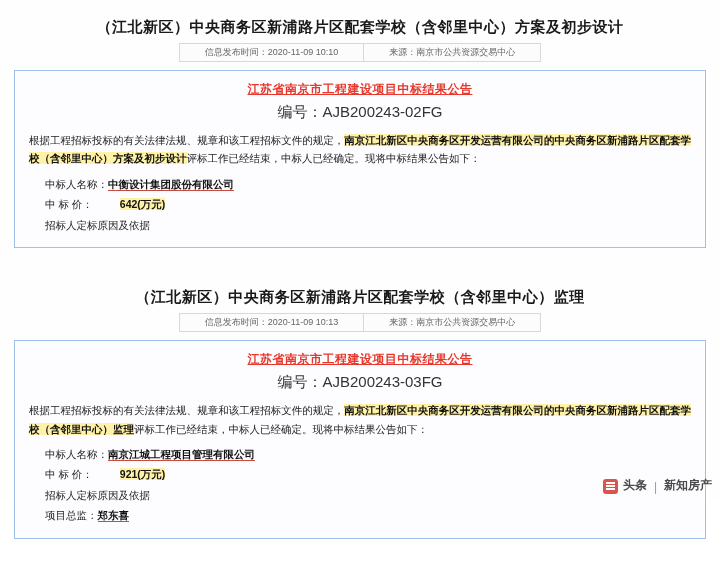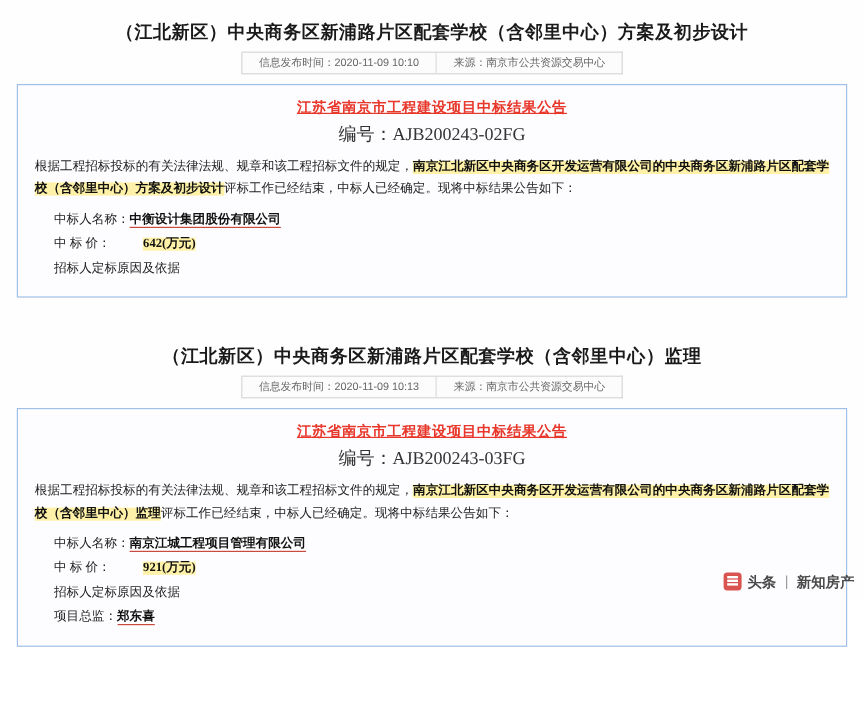--- a/index.html
+++ b/index.html
@@ -39,35 +39,34 @@
   .meta-row {
     display: flex;
     justify-content: center;
     align-items: center;
     font-size: 9px;
     color: #666666;
     padding-bottom: 8px;
   }
   .meta-cell {
     border: 1px solid #d8d8d8;
-    padding: 2px 14px;
+    padding: 2px 25px;
     margin: 0;
     white-space: nowrap;
     background: #fcfcfc;
   }
   .meta-cell + .meta-cell {
     border-left: none;
   }
   .notice-box {
     border: 1px solid #9fc0e8;
     background: #fdfdff;
     padding: 10px 12px 12px 12px;
     box-sizing: border-box;
     position: relative;
-    font-family: Liberation Serif, serif;
   }
   .notice-title {
     text-align: center;
     color: #e8372b;
     font-size: 12px;
     font-weight: bold;
     text-decoration: underline;
     padding-bottom: 5px;
     letter-spacing: 0.5px;
   }
@@ -135,21 +134,21 @@
     color: #111111;
   }
   .gap {
     height: 22px;
   }
   .watermark {
     position: absolute;
     right: 8px;
     bottom: 6px;
     display: flex;
-    align-items: flex-start;
+    align-items: flex-end;
     gap: 5px;
     font-size: 12px;
     color: #4a4a4a;
     font-weight: bold;
   }
   .wm-icon {
     width: 15px;
     height: 15px;
     border-radius: 3px;
     background: #d9534f;

